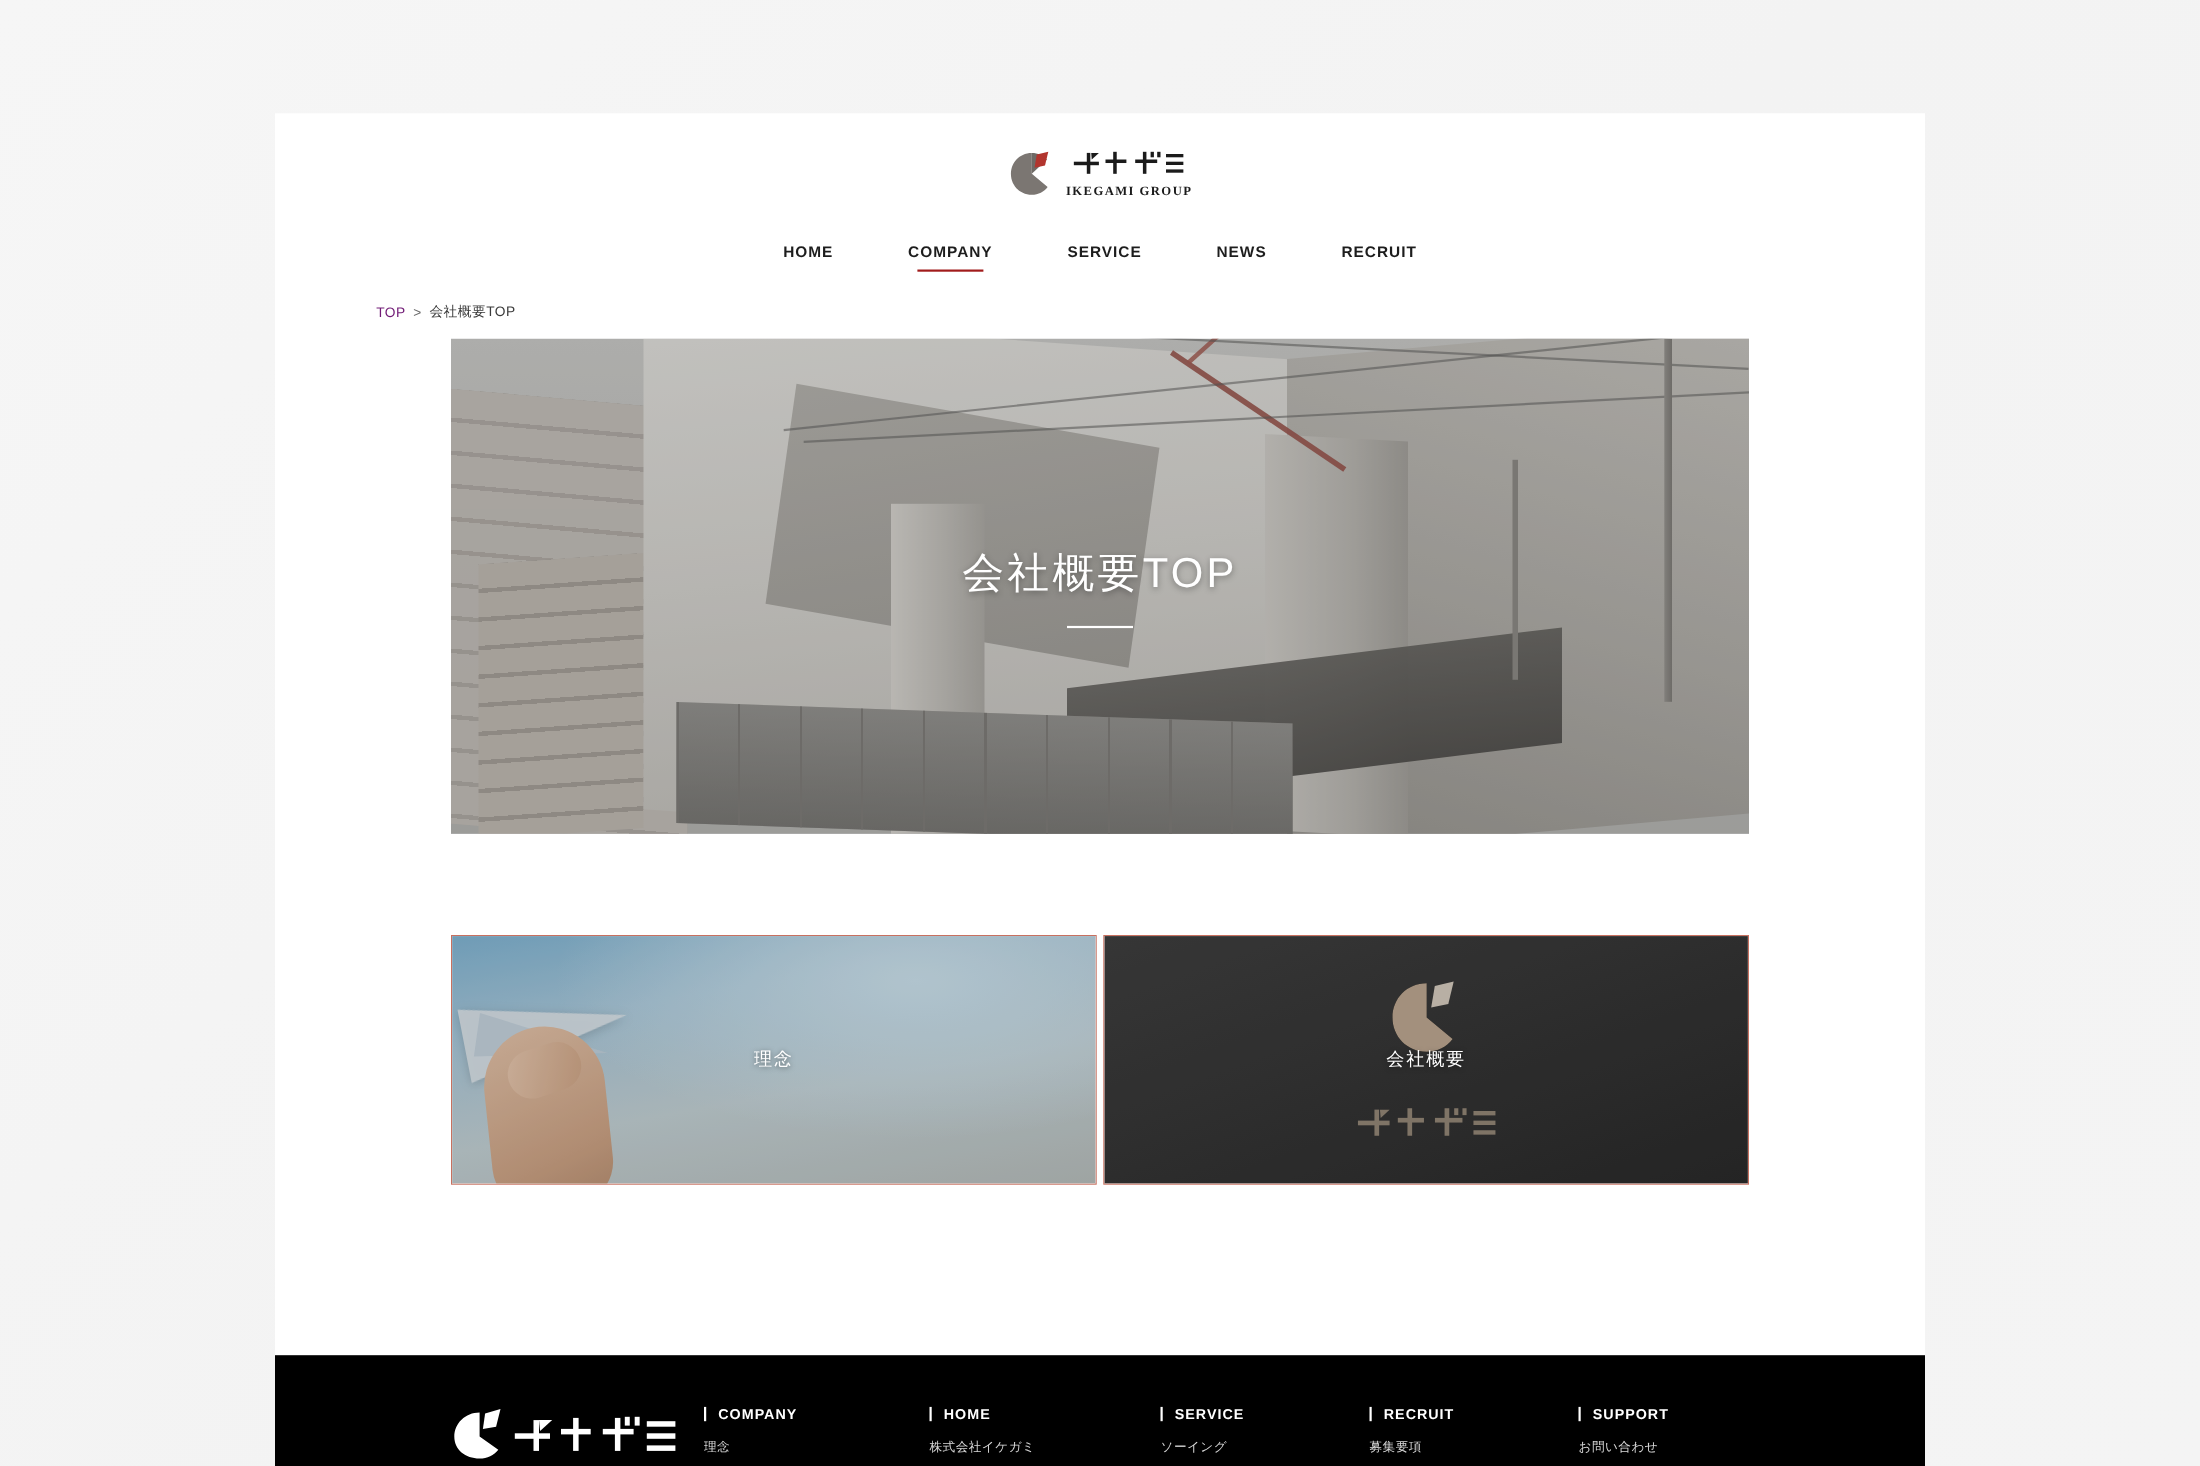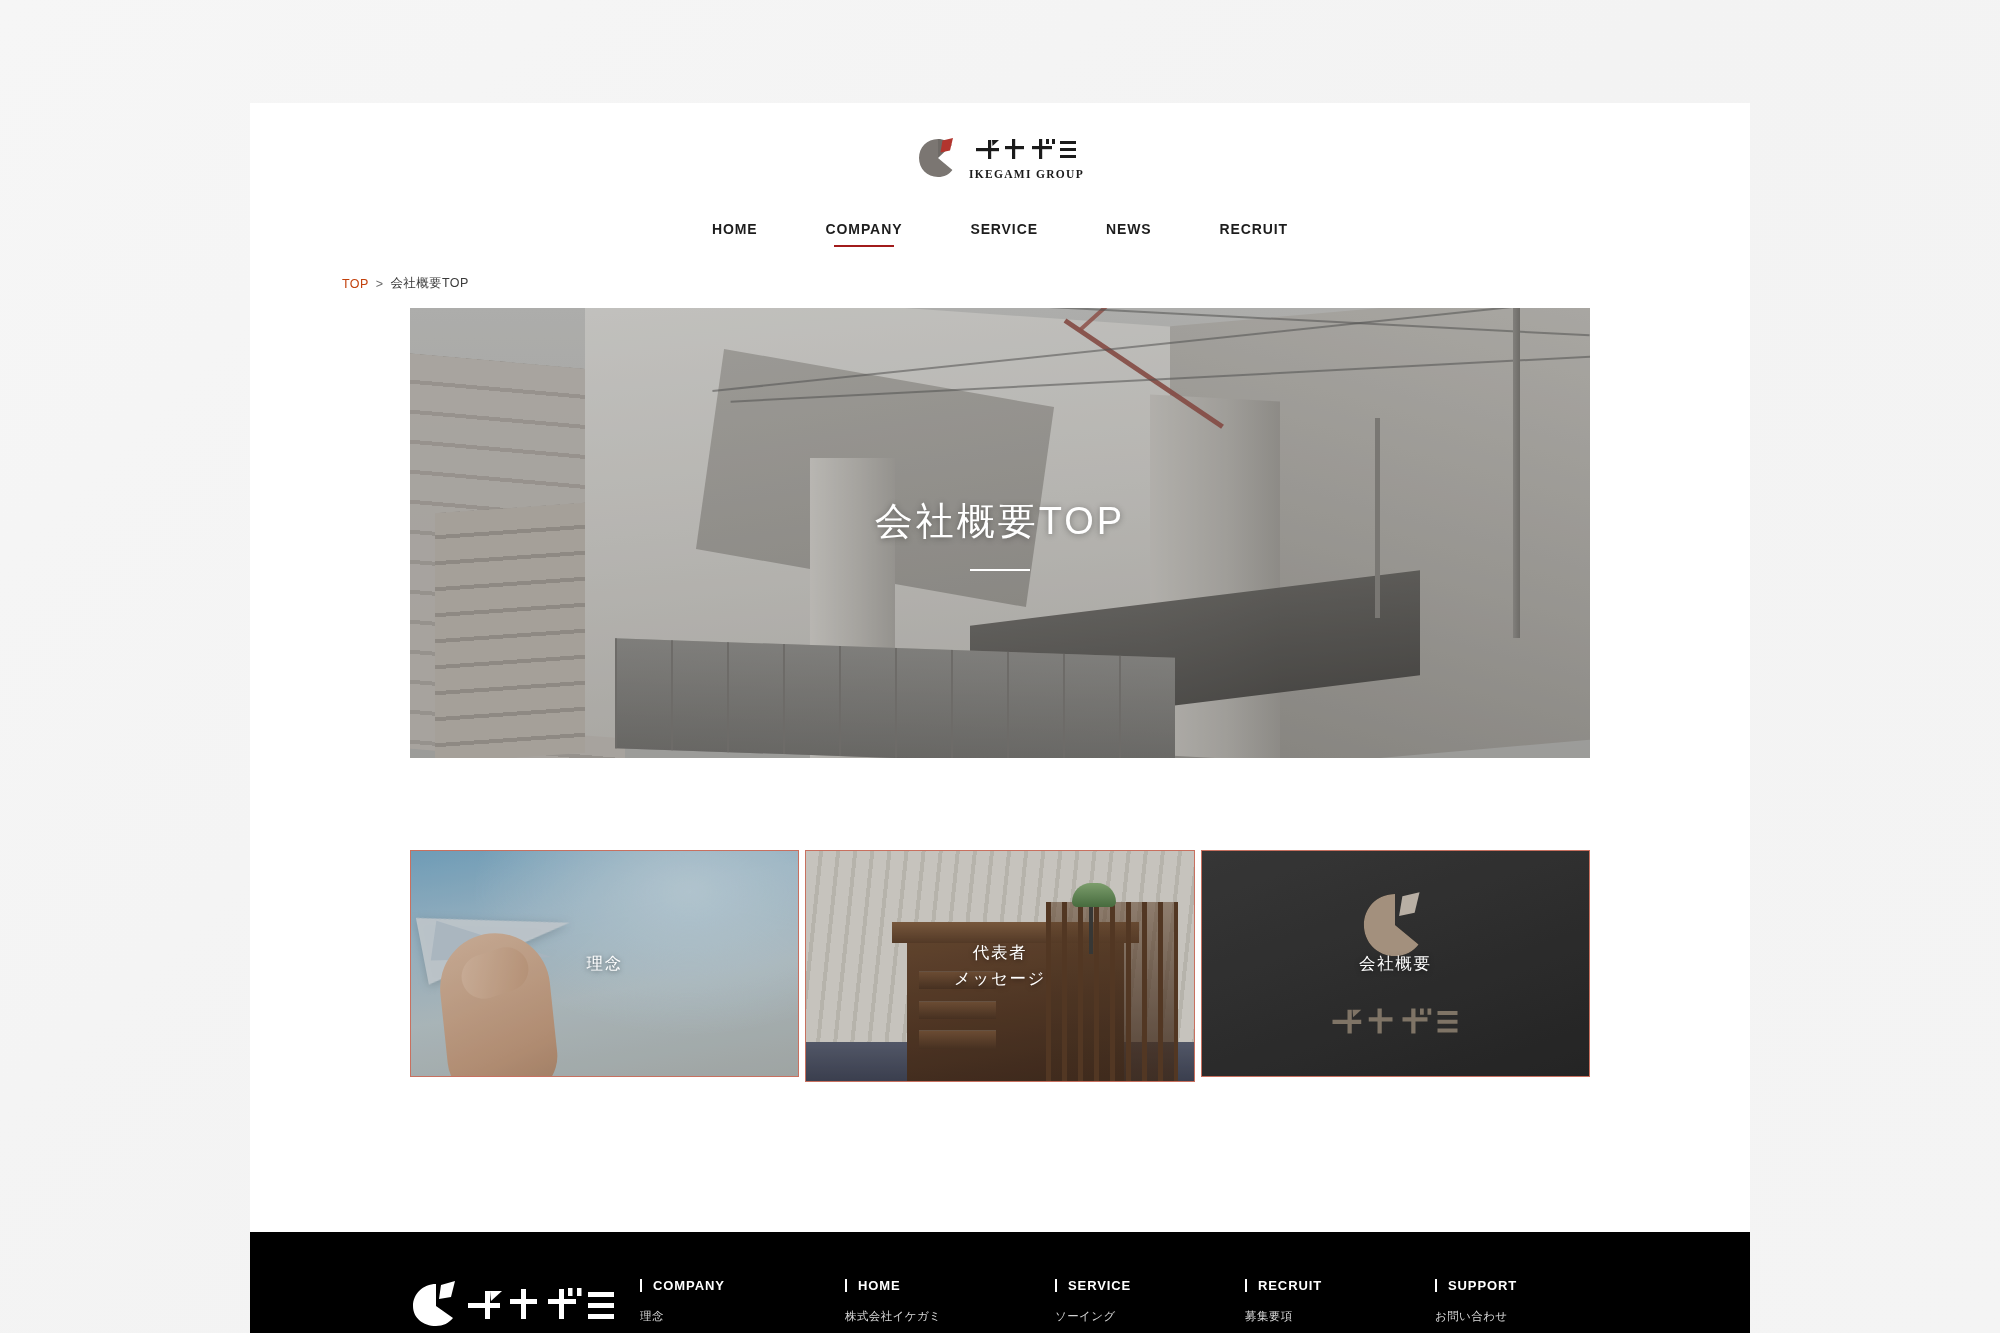--- a/index.html
+++ b/index.html
@@ -57,21 +57,21 @@
     position: absolute; left: 50%; transform: translateX(-50%);
     bottom: 0; width: 60px; height: 2px; background: #a11b1b;
   }
 
   
   .breadcrumb {
     margin: 28px 0 0 92px;
     font-size: 12.5px; color: #3a3a3a; letter-spacing: 0.4px;
     display: flex; align-items: center; gap: 7px;
   }
-  .breadcrumb a { color: #c2410c; text-decoration: none; cursor: pointer; }
+  .breadcrumb a { color: #701a75; text-decoration: none; cursor: pointer; }
   .breadcrumb .sep { color: #6a6a6a; }
 
   
   .hero {
     position: relative;
     margin: 16px auto 0 auto;
     width: 1180px; height: 450px;
     overflow: hidden;
     background: #b3b3b3;
   }
@@ -489,38 +489,20 @@
         <div class="card-photo ph-rinen">
           <span class="plane"></span>
             <span class="plane2"></span>
           <span class="hand"></span>
             <span class="finger"></span>
         </div>
         <div class="card-tint"></div>
         <div class="card-label">理念</div>
       </div>
 
-      <div class="card h-tall">
-        <div class="card-photo ph-desk">
-          <span class="floor"></span>
-          <span class="wood"></span>
-            <span class="wood-top"></span>
-          <span class="drawer1"></span>
-            <span class="drawer2"></span>
-            <span class="drawer3"></span>
-          <span class="chair"></span>
-          <span class="lamp-stem"></span>
-            <span class="lamp-shade"></span>
-        </div>
-        <div class="card-tint"></div>
-        <div class="card-label">
-          <span>代表者</span>
-          <span>メッセージ</span>
-        </div>
-      </div>
 
       <div class="card h-short">
         <div class="card-photo ph-logo-wall">
           <span class="wall-mark">
             <svg width="72" height="72" viewBox="0 0 44 44">
               <path d="M22 3 C11 3 3 11.5 3 22 C3 32.5 11 41 22 41 C28 41 33.2 38.2 36.4 33.9 L22 22 L22 3 Z" fill="#b9a georgia"></path>
               <path d="M22 3 C11 3 3 11.5 3 22 C3 32.5 11 41 22 41 C28 41 33.2 38.2 36.4 33.9 L22 22 L22 3 Z" fill="#bfa890"></path>
               <path d="M26.5 4.5 L37 2 L34 14.5 L24.5 16.5 Z" fill="#d8cdc0"></path>
             </svg>
           </span>

